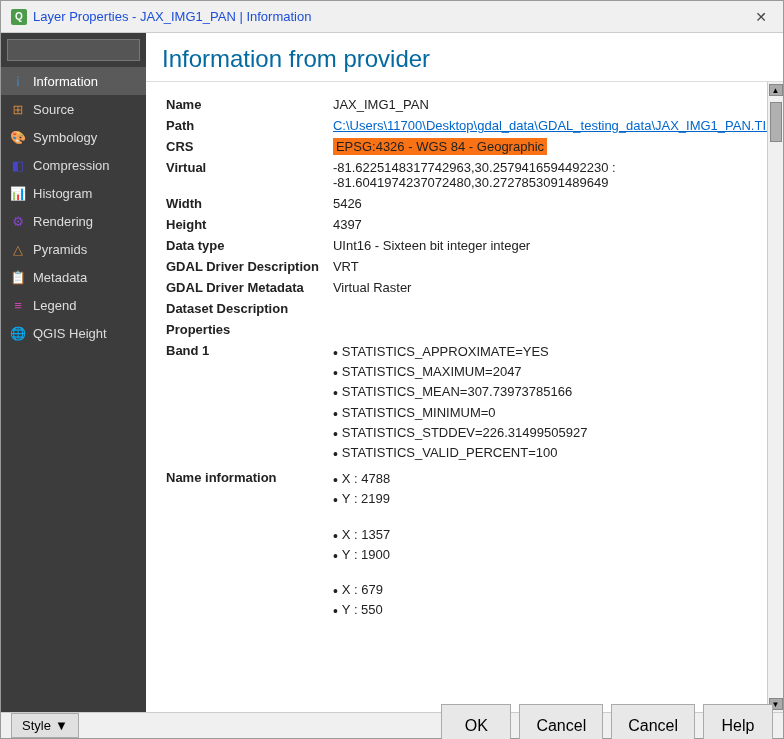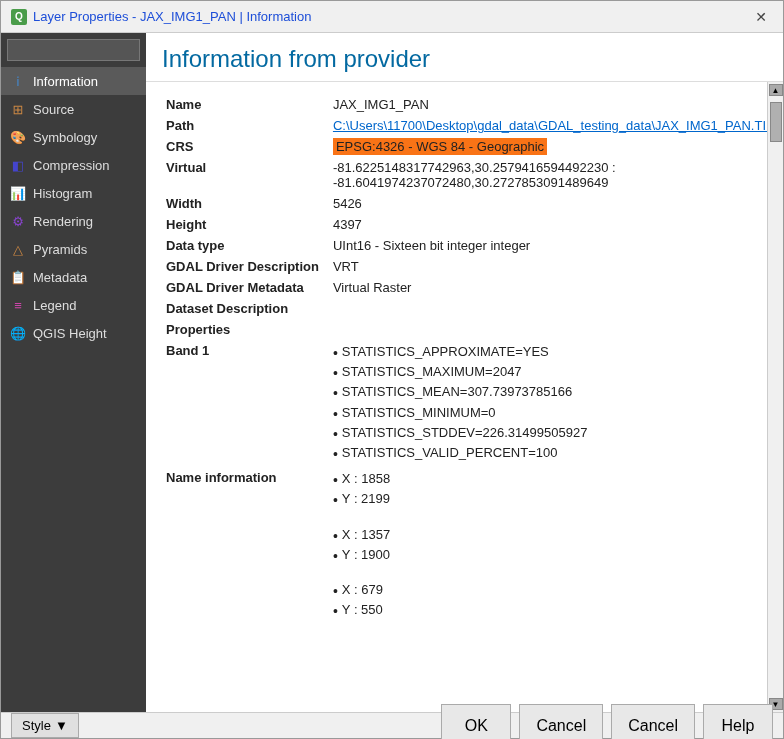--- a/index.html
+++ b/index.html
@@ -389,21 +389,21 @@
                     <li>STATISTICS_MINIMUM=0</li>
                     <li>STATISTICS_STDDEV=226.31499505927</li>
                     <li>STATISTICS_VALID_PERCENT=100</li>
                   </ul>
                 </td>
               </tr>
               <tr>
                 <td>Name information</td>
                 <td>
                   <ul class="bullet-list">
-                    <li>X : 1858</li>
+                    <li>X : 4788</li>
                     <li>Y : 2199</li>
                   </ul>
                   <br>
                   <ul class="bullet-list">
                     <li>X : 1357</li>
                     <li>Y : 1900</li>
                   </ul>
                   <br>
                   <ul class="bullet-list">
                     <li>X : 679</li>

